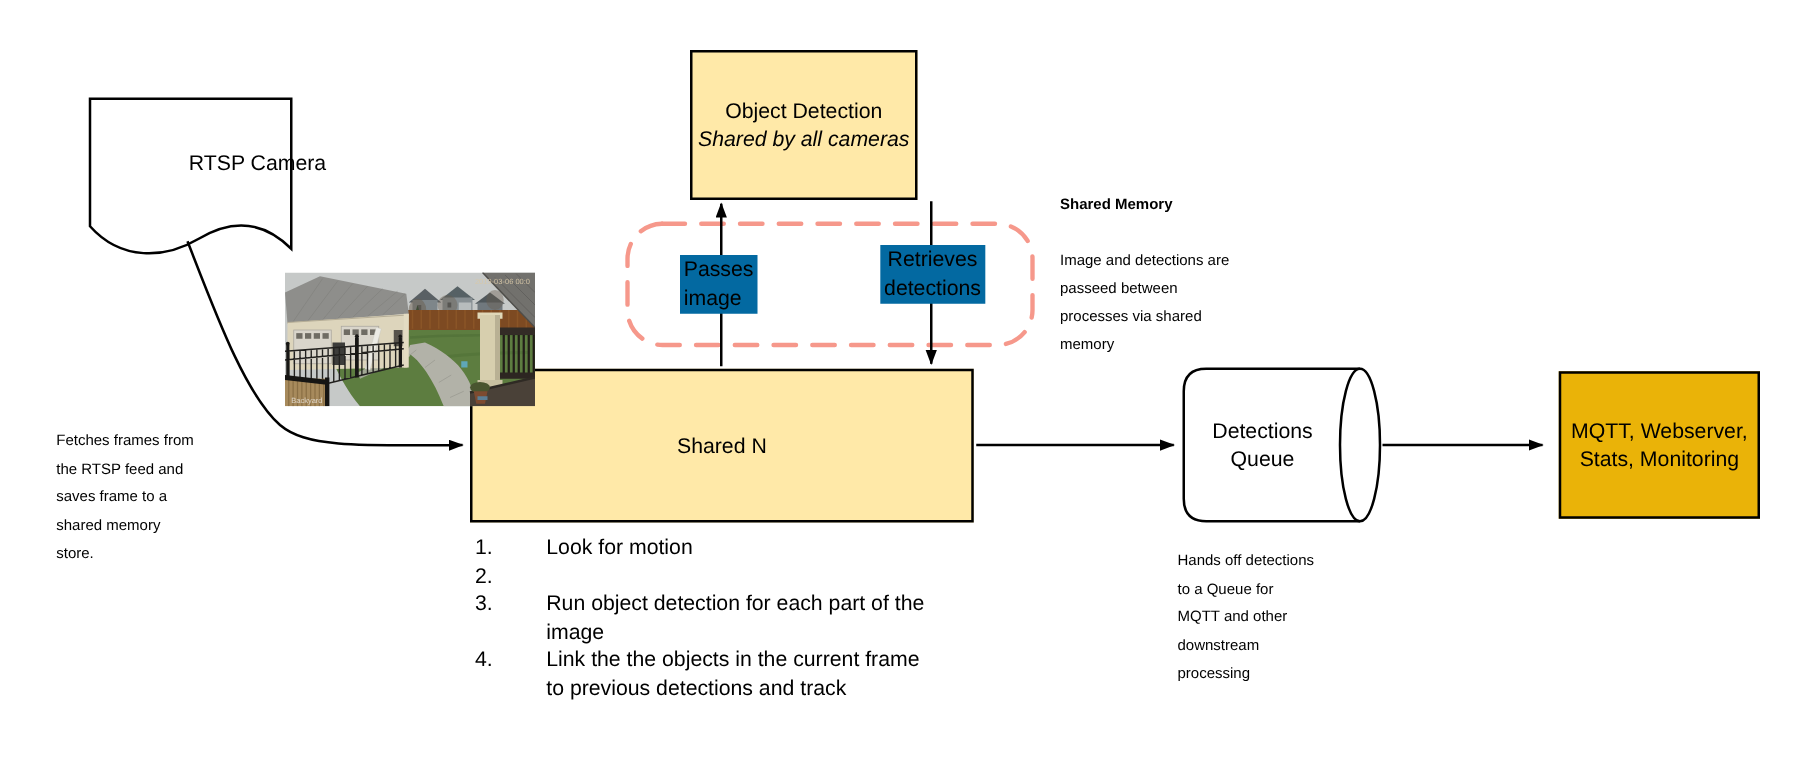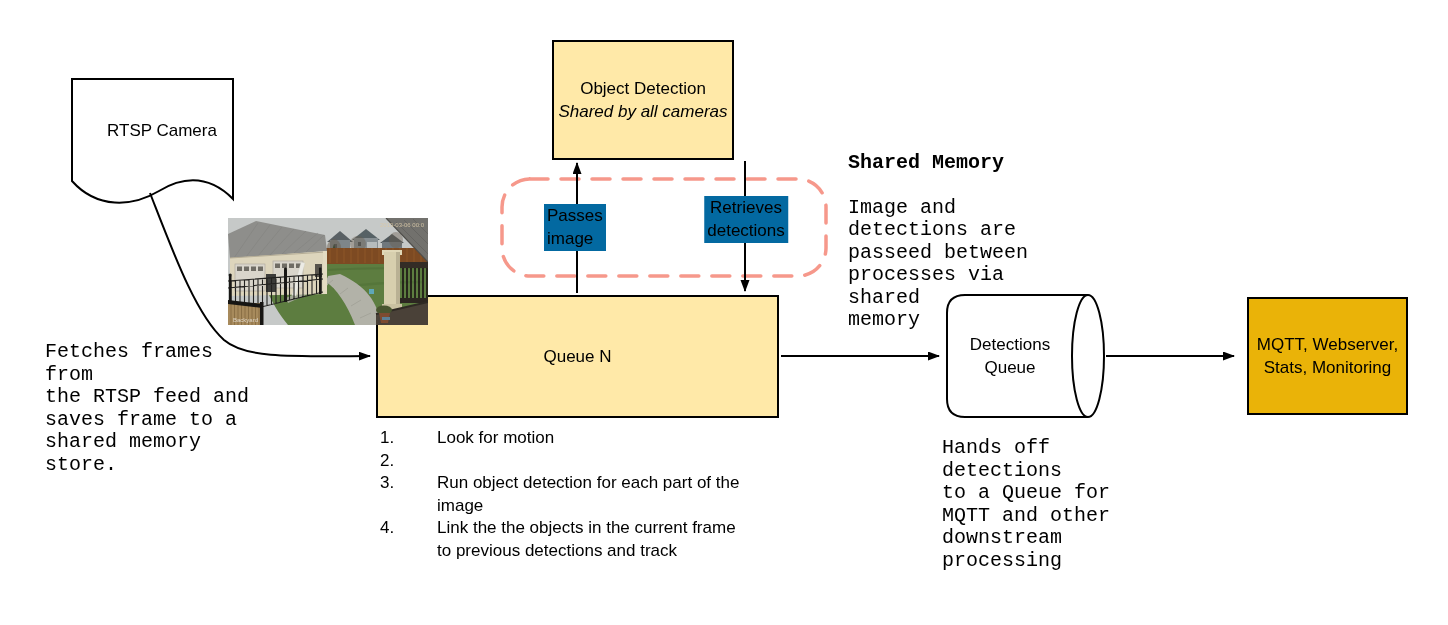--- a/index.html
+++ b/index.html
@@ -6,21 +6,21 @@
   #canvas{position:relative;width:1448px;height:625px;background:#ffffff;overflow:hidden;
           font-family:"Liberation Sans",sans-serif;color:#000;}
   svg{display:block;}
   #wires{position:absolute;left:0;top:0;z-index:0;}
   .box{position:absolute;border:2px solid #000;display:flex;flex-direction:column;
        align-items:center;justify-content:center;text-align:center;
        font-size:17px;line-height:23px;z-index:1;box-sizing:border-box;}
   .box .sub{font-style:italic;}
   .plain-label{position:absolute;display:flex;align-items:center;justify-content:center;
        text-align:center;font-size:17px;line-height:23px;z-index:1;white-space:pre-line;}
-  .note{position:absolute;font-size:20px;line-height:22.5px;white-space:pre-line;z-index:1;font-family:Liberation Mono, monospace;}
+  .note{position:absolute;font-size:12px;line-height:22.5px;white-space:pre-line;z-index:1;}
   .note .note-title{font-weight:bold;}
   .line-label{position:absolute;background:#0369a1;font-size:17px;line-height:22.5px;
        white-space:pre-line;padding:1px 3px;z-index:3;}
   .line-label.centered{transform:translateX(-50%);text-align:center;}
   #steps{position:absolute;left:380px;top:427px;width:360px;z-index:1;
        font-size:17px;line-height:22.5px;}
   .step{display:flex;}
   .step-num{width:57px;flex:0 0 57px;}
   .step-text{white-space:pre-line;}
   #snapshot{position:absolute;left:228px;top:218px;width:200px;height:107px;z-index:2;}
@@ -52,29 +52,29 @@
 
     <g>
       <path d="M1088,295 L965,295 Q947,295 947,313 L947,399 Q947,417 965,417 L1088,417 Z" fill="#ffffff"></path>
       <ellipse cx="1088" cy="356" rx="16" ry="61" fill="#ffffff" stroke="#000" stroke-width="2"></ellipse>
       <path d="M1088,295 L965,295 Q947,295 947,313 L947,399 Q947,417 965,417 L1088,417" fill="none" stroke="#000" stroke-width="2"></path>
     </g>
 
     <line x1="1106" y1="356" x2="1234" y2="356" stroke="#000" stroke-width="2" marker-end="url(#ah)"></line>
   </svg>
 
-  <div class="plain-label" style="left:72px;top:80px;width:180px;height:100px;">RTSP Camera</div>
+  <div class="plain-label" style="left:72px;top:80px;width:180px;height:100px;padding-left:44px;">RTSP Camera</div>
 
   <div class="box" style="left: 552px; top: 40px; width: 182px; height: 120px; background: rgb(255, 233, 168);">
     <div>Object Detection</div>
     <div class="sub">Shared by all cameras</div>
   </div>
 
   <div class="box" style="left: 376px; top: 295px; width: 403px; height: 123px; background: rgb(255, 233, 168);">
-    <div>Queue N</div>
+    <div>Shared N</div>
   </div>
 
   <div class="box" style="left: 1247px; top: 297px; width: 161px; height: 118px; background: #eab308;">
     <div class="mqtt-label">MQTT, Webserver,
 Stats, Monitoring</div>
   </div>
 
   <div class="plain-label" style="left:945px;top:295px;width:130px;height:122px;">Detections
 Queue</div>
 

